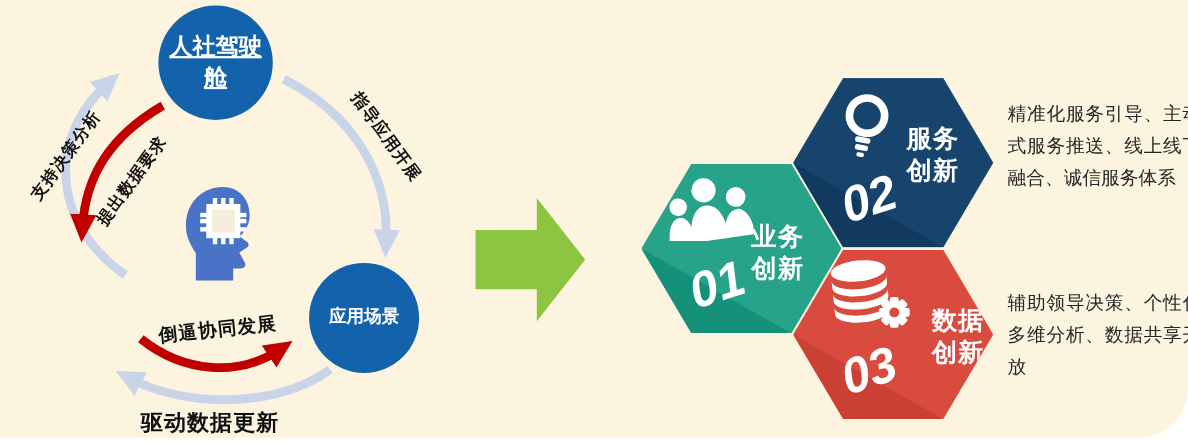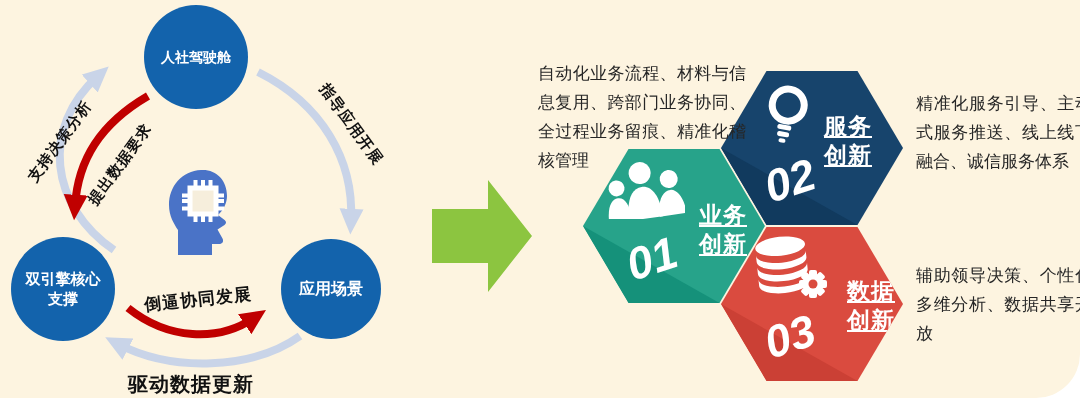--- a/index.html
+++ b/index.html
@@ -13,21 +13,21 @@
     background:#FDF4E0;border-radius:0 0 44px 0;
   }
   
   .arcs{position:absolute;left:0;top:0;}
   .node{
     position:absolute;border-radius:50%;background:#1363AC;
     display:flex;align-items:center;justify-content:center;text-align:center;
     color:#fff;font-weight:bold;
   }
   .node span{white-space:pre-line;line-height:1.35;}
-  .node-top{left:144px;top:5px;width:104px;height:104px;font-size:14px;}
+  .node-top{left:144px;top:5px;width:104px;height:104px;font-size:21px;text-decoration:underline;}
   .node-left{left:11px;top:237px;width:104px;height:104px;font-size:15px;}
   .node-right{left:281px;top:239px;width:100px;height:100px;font-size:16px;justify-content:center;}
   .head-icon{position:absolute;left:166px;top:168px;}
   .edge-label{
     position:absolute;color:#111;font-weight:bold;font-size:15px;
     width:140px;text-align:center;letter-spacing:1px;
   }
   .el-support{left:-10px;top:132px;transform:rotate(-54deg);}
   .el-demand{left:50px;top:155px;transform:rotate(-54deg);}
   .el-guide{left:281px;top:115px;transform:rotate(54deg);}
@@ -54,23 +54,23 @@
   .hex-navy .hex-dark{background:#113A5E;}
   .hex-red{left:721px;top:227px;background:#DA4B3F;}
   .hex-red .hex-dark{background:#CB4035;}
   .hex-num{
     position:absolute;left:24px;top:84px;width:90px;text-align:center;
     color:#fff;font-size:45px;font-weight:bold;font-style:italic;
     transform:rotate(-18deg);
   }
   .hex-label{
     position:absolute;color:#fff;font-weight:bold;font-size:23px;
-    line-height:1.25;white-space:pre-line;letter-spacing:1px;text-decoration:underline;
-  }
-  .hex-green .hex-label{left:116px;top:52px;}
+    line-height:1.25;white-space:pre-line;letter-spacing:1px;
+  }
+  .hex-green .hex-label{left:100px;top:52px;}
   .hex-navy .hex-label{left:103px;top:41px;}
   .hex-red .hex-label{left:110px;top:50px;margin-left:16px;}
   .hex-icon{position:absolute;}
   .hex-green .hex-icon{left:14px;top:12px;}
   .hex-navy .hex-icon{left:39px;top:11px;}
   .hex-red .hex-icon{left:29px;top:7px;}
   
   .desc{
     position:absolute;color:#262626;font-size:17px;line-height:1.7;
     text-align:justify;
@@ -96,24 +96,20 @@
     </defs>
     <path d="M 114,250 C 50,206 40,128 98,76" fill="none" stroke="#C9D4E8" stroke-width="8" marker-end="url(#mGray)"></path>
     <path d="M 258,72 C 322,104 354,160 351,220" fill="none" stroke="#C9D4E8" stroke-width="8" marker-end="url(#mGray)"></path>
     <path d="M 300,336 C 252,370 172,372 118,344" fill="none" stroke="#C9D4E8" stroke-width="8" marker-end="url(#mGray)"></path>
     <path d="M 148,96 C 100,124 78,160 75,206" fill="none" stroke="#C00000" stroke-width="8" marker-end="url(#mRed)"></path>
     <path d="M 128,308 C 168,340 218,342 254,318" fill="none" stroke="#C00000" stroke-width="8" marker-end="url(#mRed)"></path>
   </svg>
 
   <div class="node node-top">
     <span>人社驾驶舱</span>
-  </div>
-  <div class="node node-left">
-    <span>双引擎核心
-支撑</span>
   </div>
   <div class="node node-right">
     <span>应用场景</span>
   </div>
 
   <svg class="head-icon" width="76" height="88" viewBox="0 0 76 88">
     <path fill="#4A73C7" d="M35,2 C16,3 3,18 3,37 C3,48 8,56 12,62 L12,87 L46,87 L46,76 L53,76
       C56.5,76 58,73.5 56.5,70.5 L51.5,61.5 L58.5,57 C60.5,55.6 60.5,53.4 58.6,52 L52,47
       C57.5,42 61,35 61,28 C61,12 50,1 35,2 Z"></path>
     <rect x="24" y="20" width="26" height="26" fill="#F6EEDC" stroke="#FFFFFF" stroke-width="5"></rect>
@@ -191,16 +187,15 @@
         </g>
         <circle cx="63" cy="50" r="10" fill="#FFFFFF"></circle>
         <circle cx="63" cy="50" r="4.5" fill="#DA4B3F"></circle>
       </g>
     </svg>
     <div class="hex-num">03</div>
     <div class="hex-label">数据
 创新</div>
   </div>
 
-  <div class="desc desc-1">自动化业务流程、材料与信息复用、跨部门业务协同、全过程业务留痕、精准化稽核管理</div>
   <div class="desc desc-2">精准化服务引导、主动式服务推送、线上线下融合、诚信服务体系</div>
   <div class="desc desc-3">辅助领导决策、个性化多维分析、数据共享开放</div>
 </div>
 
 </body></html>

